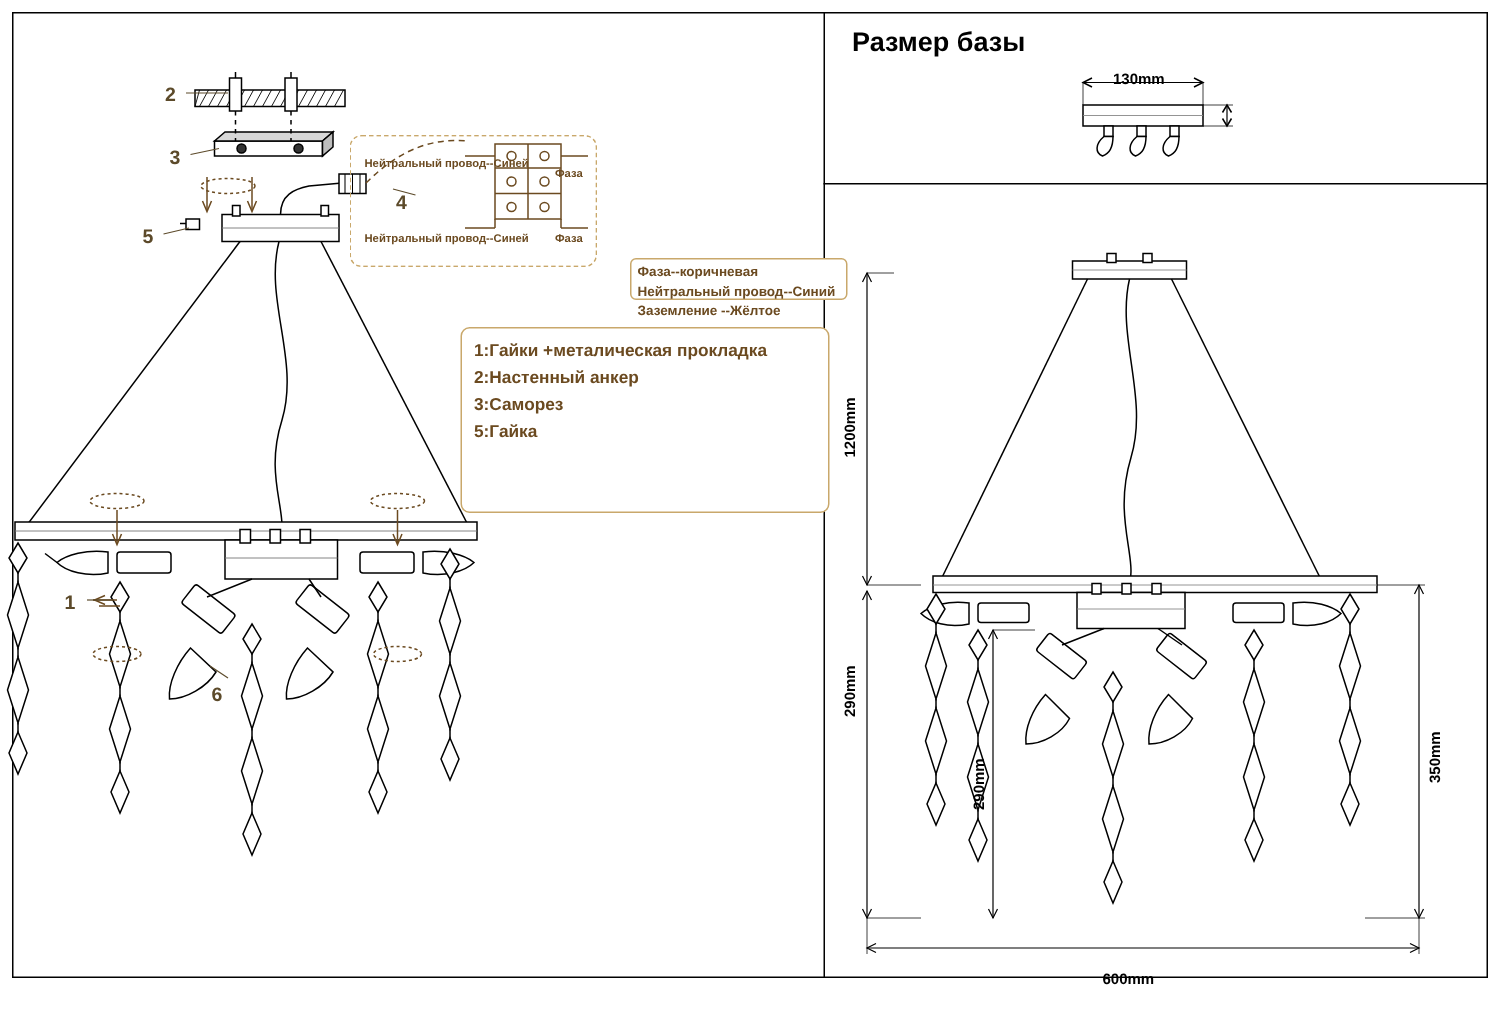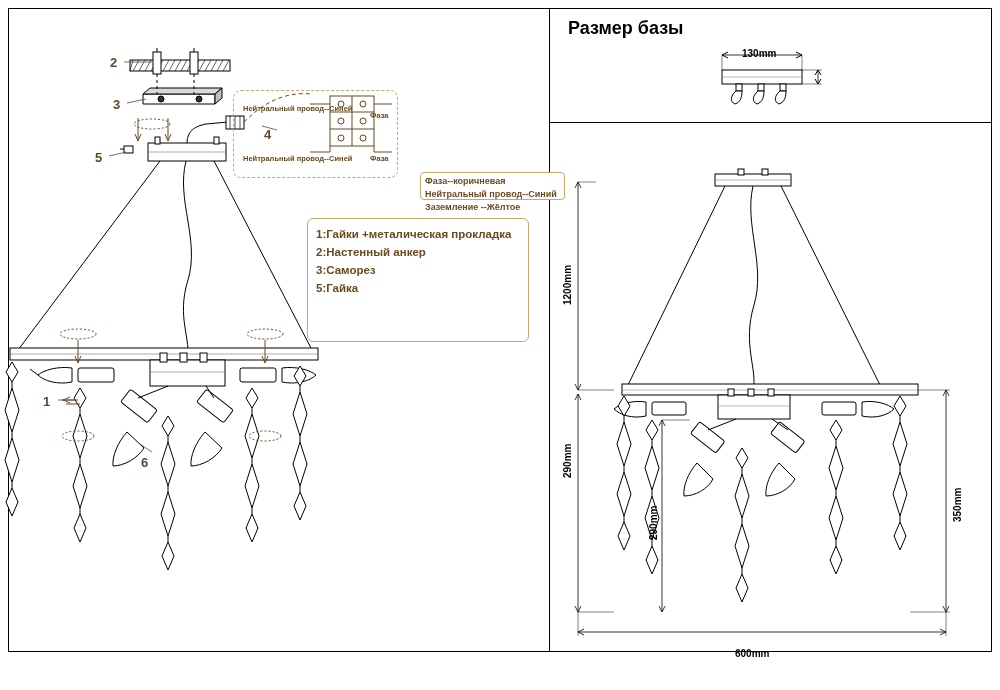--- a/index.html
+++ b/index.html
@@ -62,21 +62,21 @@
     font-size: 15px;
     font-weight: bold;
     color: #000000;
   }
 
   
   .legend-box {
     position: absolute;
     left: 307px;
     top: 218px;
-    width: 222px;
+    width: 246px;
     height: 124px;
     border: 1px solid #c9a86b;
     border-radius: 6px;
     background: #ffffff;
     box-sizing: border-box;
     padding: 6px 8px;
   }
   .legend-line {
     font-size: 11.5px;
     font-weight: bold;

